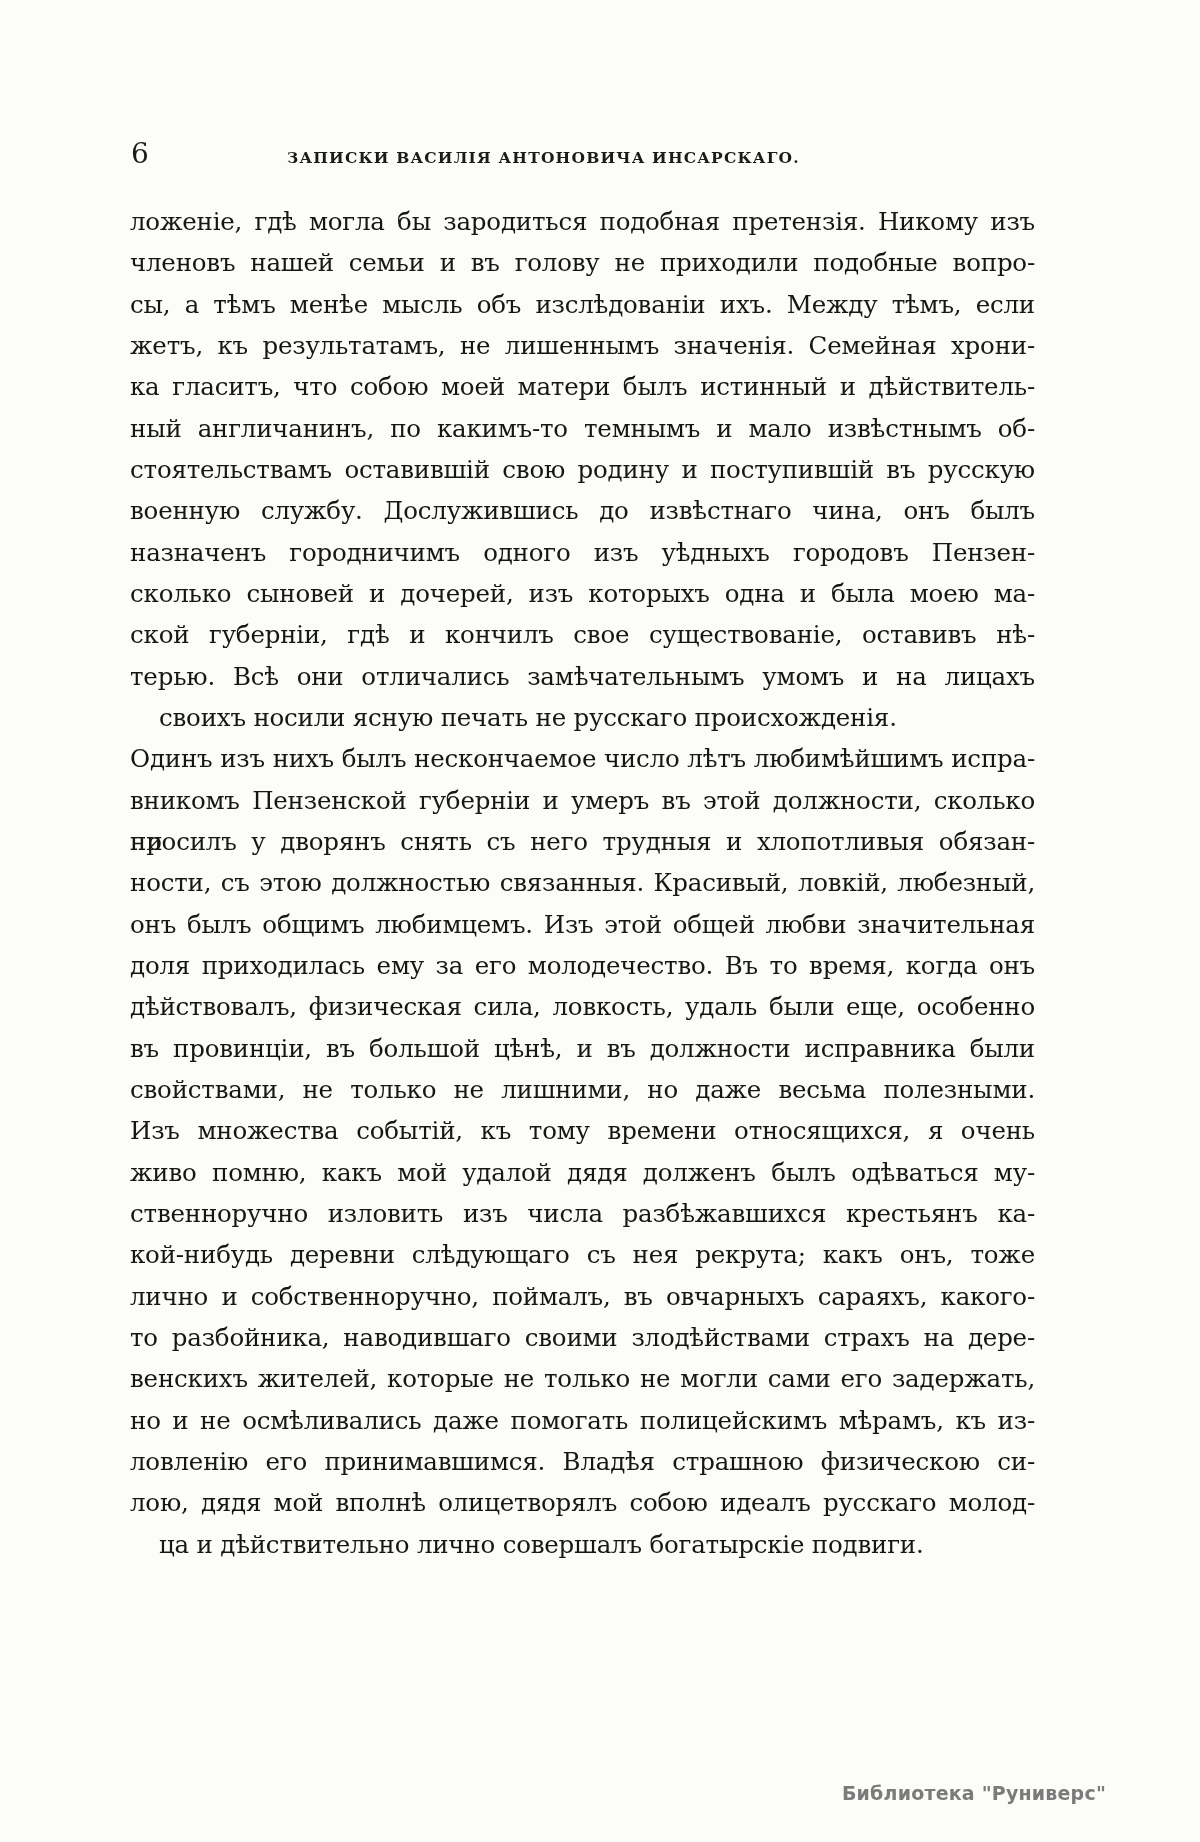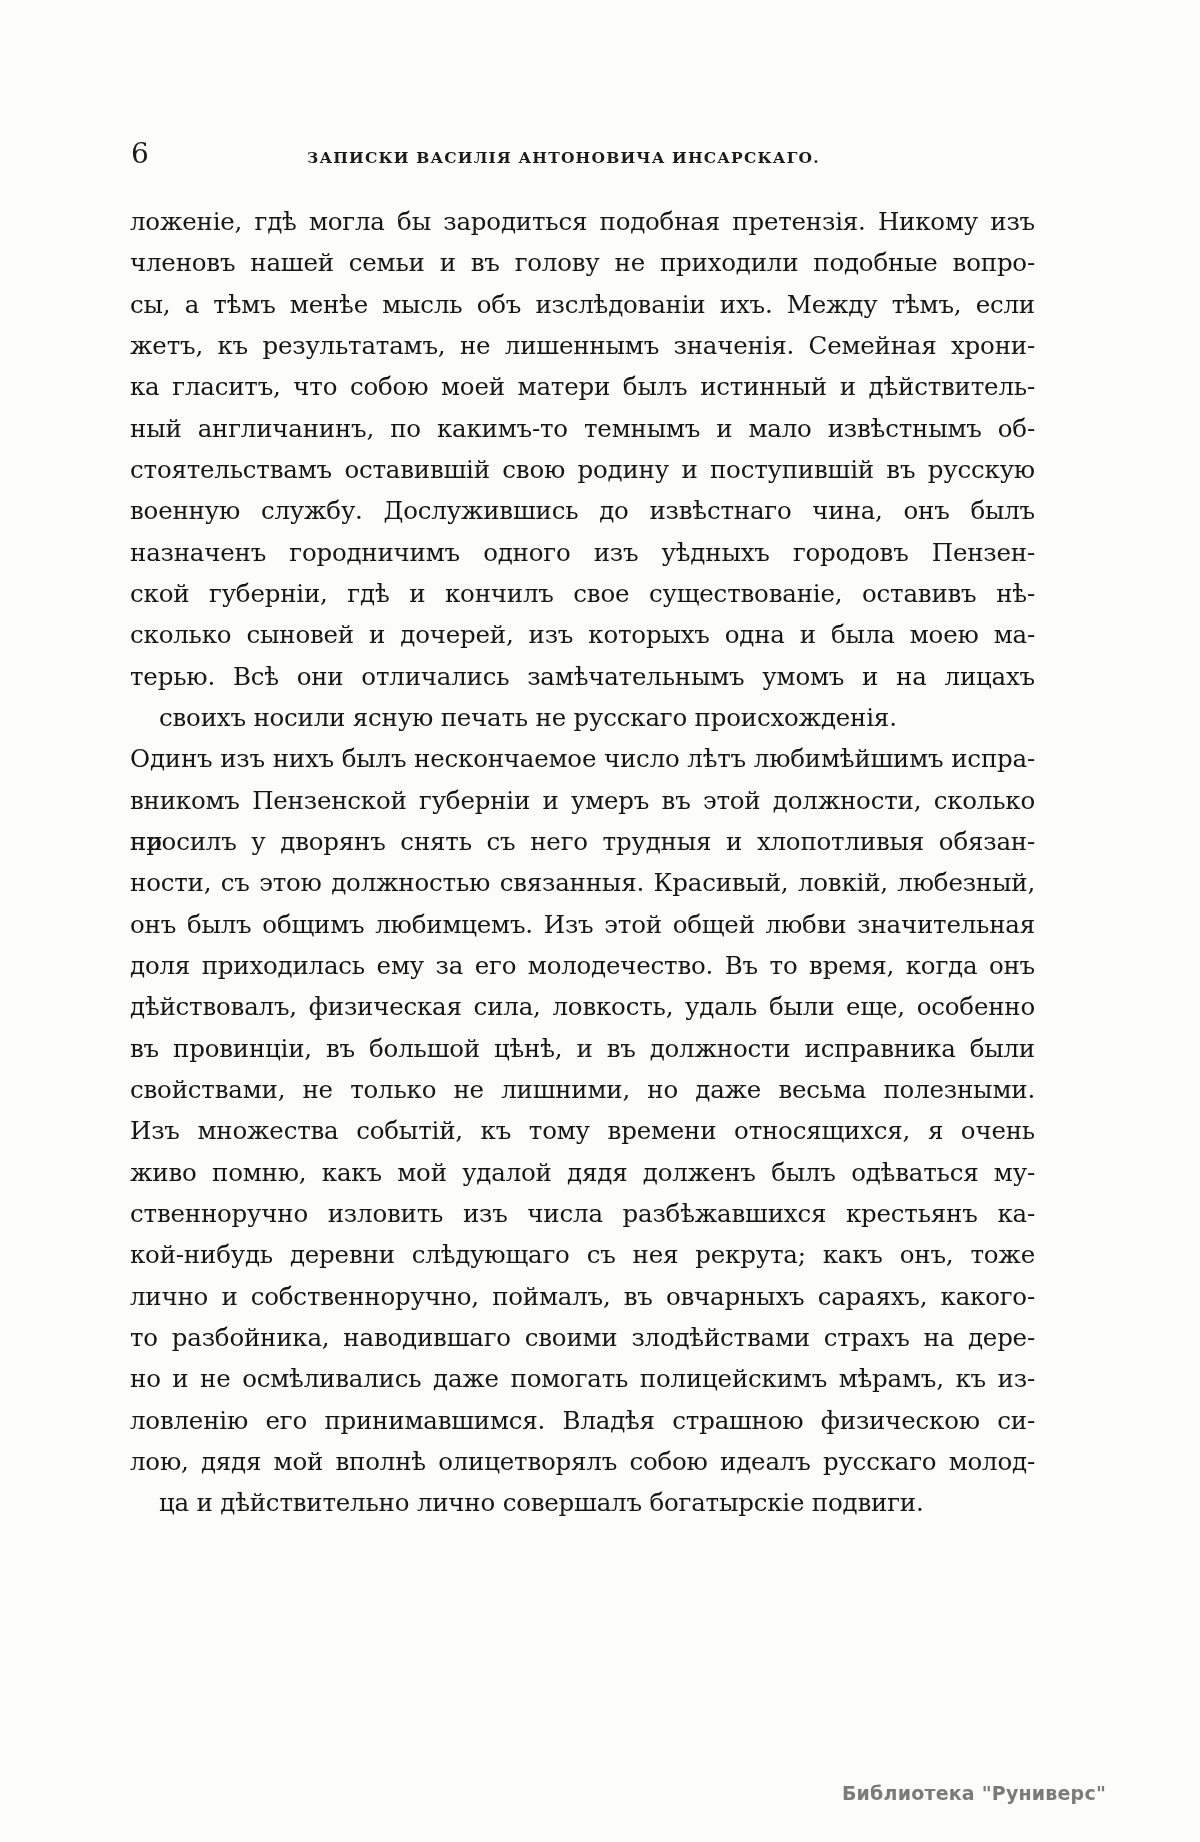--- a/index.html
+++ b/index.html
@@ -27,21 +27,20 @@
   }
   .running-title {
     position: absolute;
     left: 287px;
     top: 148px;
     font-size: 15.5px;
     font-weight: bold;
     letter-spacing: 1.2px;
     white-space: nowrap;
     color: #1b1b1b;
-    margin-left: 20px;
   }
   .body-text {
     position: absolute;
     left: 130px;
     top: 201px;
     width: 905px;
     font-size: 24.5px;
     line-height: 41.34px;
     letter-spacing: -0.2px;
   }
@@ -80,41 +79,42 @@
       <div class="paragraph">
         <div class="line first">ложеніе, гдѣ могла бы зародиться подобная претензія. Никому изъ</div>
         <div class="line">членовъ нашей семьи и въ голову не приходили подобные вопро-</div>
         <div class="line">сы, а тѣмъ менѣе мысль объ изслѣдованіи ихъ. Между тѣмъ, если</div>
         <div class="line">жетъ, къ результатамъ, не лишеннымъ значенія. Семейная хрони-</div>
         <div class="line">ка гласитъ, что собою моей матери былъ истинный и дѣйствитель-</div>
         <div class="line">ный англичанинъ, по какимъ-то темнымъ и мало извѣстнымъ об-</div>
         <div class="line">стоятельствамъ оставившій свою родину и поступившій въ русскую</div>
         <div class="line">военную службу. Дослужившись до извѣстнаго чина, онъ былъ</div>
         <div class="line">назначенъ городничимъ одного изъ уѣдныхъ городовъ Пензен-</div>
+        <div class="line">сколько сыновей и дочерей, изъ которыхъ одна и была моею ма-</div>
         <div class="line">ской губерніи, гдѣ и кончилъ свое существованіе, оставивъ нѣ-</div>
-        <div class="line">сколько сыновей и дочерей, изъ которыхъ одна и была моею ма-</div>
         <div class="line">терью. Всѣ они отличались замѣчательнымъ умомъ и на лицахъ</div>
         <div class="line last">своихъ носили ясную печать не русскаго происхожденія.</div>
       </div>
       <div class="paragraph indented">
         <div class="line">Одинъ изъ нихъ былъ нескончаемое число лѣтъ любимѣйшимъ испра-</div>
         <div class="line">вникомъ Пензенской губерніи и умеръ въ этой должности, сколько ни</div>
         <div class="line">просилъ у дворянъ снять съ него трудныя и хлопотливыя обязан-</div>
         <div class="line">ности, съ этою должностью связанныя. Красивый, ловкій, любезный,</div>
         <div class="line">онъ былъ общимъ любимцемъ. Изъ этой общей любви значительная</div>
         <div class="line">доля приходилась ему за его молодечество. Въ то время, когда онъ</div>
         <div class="line">дѣйствовалъ, физическая сила, ловкость, удаль были еще, особенно</div>
         <div class="line">въ провинціи, въ большой цѣнѣ, и въ должности исправника были</div>
         <div class="line">свойствами, не только не лишними, но даже весьма полезными.</div>
         <div class="line">Изъ множества событій, къ тому времени относящихся, я очень</div>
         <div class="line">живо помню, какъ мой удалой дядя долженъ былъ одѣваться му-</div>
         <div class="line">ственноручно изловить изъ числа разбѣжавшихся крестьянъ ка-</div>
         <div class="line">кой-нибудь деревни слѣдующаго съ нея рекрута; какъ онъ, тоже</div>
         <div class="line">лично и собственноручно, поймалъ, въ овчарныхъ сараяхъ, какого-</div>
         <div class="line">то разбойника, наводившаго своими злодѣйствами страхъ на дере-</div>
+        <div class="line">венскихъ жителей, которые не только не могли сами его задержать,</div>
         <div class="line">но и не осмѣливались даже помогать полицейскимъ мѣрамъ, къ из-</div>
         <div class="line">ловленію его принимавшимся. Владѣя страшною физическою си-</div>
         <div class="line">лою, дядя мой вполнѣ олицетворялъ собою идеалъ русскаго молод-</div>
         <div class="line last">ца и дѣйствительно лично совершалъ богатырскіе подвиги.</div>
       </div>
     </div>
   <div class="watermark">Библиотека "Руниверс"</div>
 </div>
 
 </body></html>

